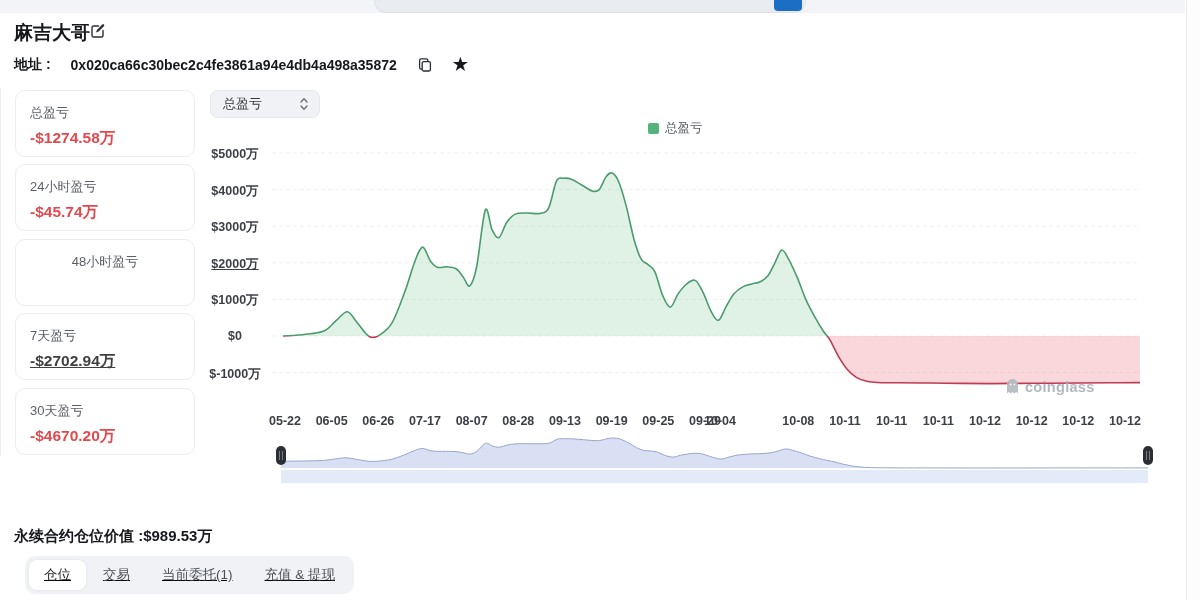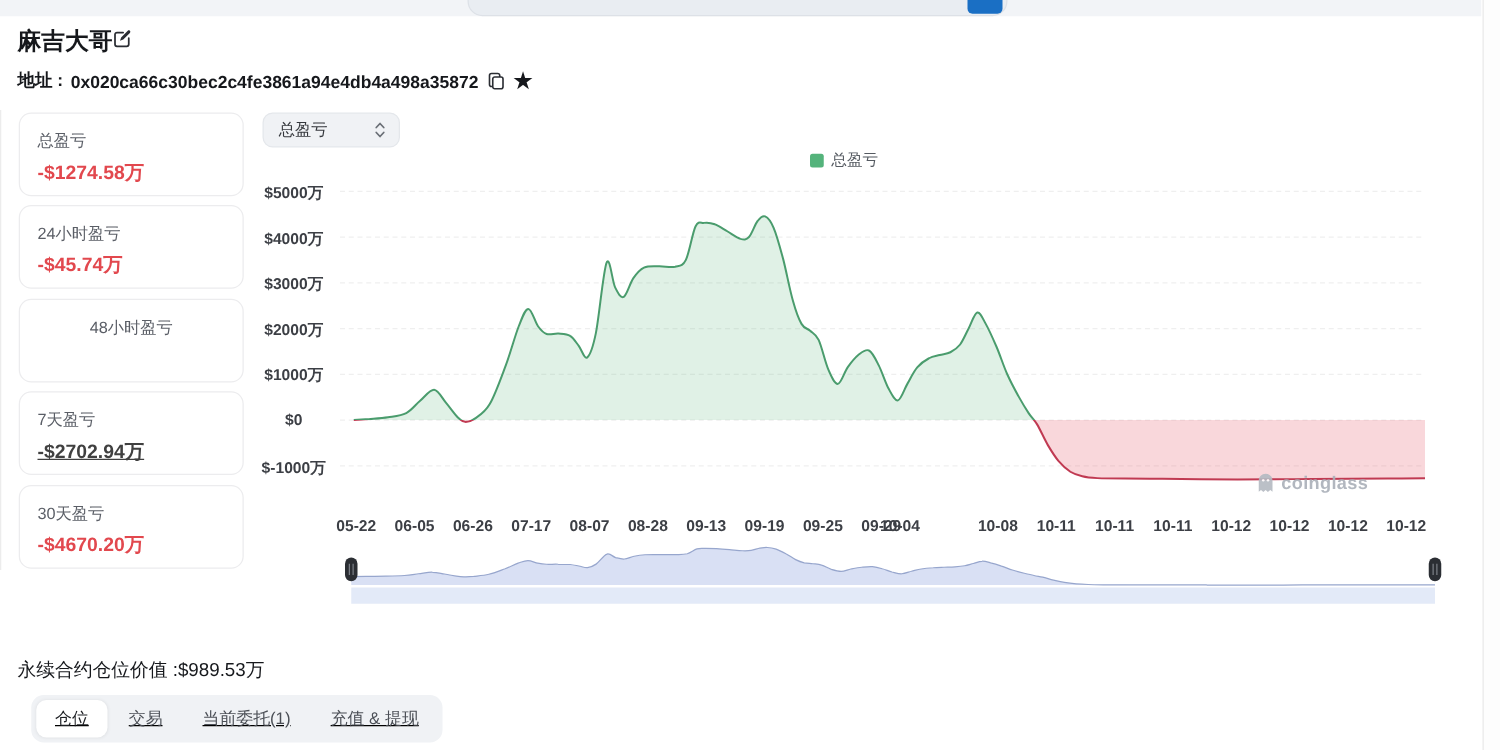--- a/index.html
+++ b/index.html
@@ -7,21 +7,21 @@
   #stage { position:relative; width:1200px; height:600px; background:#fff; }
 
   .topstrip { position:absolute; left:0; top:0; width:1185px; height:13px; background:#f2f4f7; }
   .searchbar { position:absolute; left:374px; top:-8px; width:432px; height:21px; background:#e9edf2;
                border:1px solid #dde1e7; border-radius:0 0 12px 12px; }
   .searchbtn { position:absolute; left:774px; top:-4px; width:28px; height:15px; background:#1a6fc4; border-radius:4px; }
 
   .page-title { position:absolute; left:14px; top:20px; font-size:19px; font-weight:bold; color:#16181c; }
   .edit-icon { position:absolute; left:90px; top:23px; width:16px; height:16px; color:#2a2d33; cursor:pointer; }
 
-  .addr-row { position:absolute; left:14px; top:56px; font-size:14px; font-weight:bold; color:#16181c; display:flex; align-items:center; gap:6px;justify-content:center; }
+  .addr-row { position:absolute; left:14px; top:56px; font-size:14px; font-weight:bold; color:#16181c; display:flex; align-items:center; gap:20px;justify-content:center; }
   .icon-btn { width:16px; height:16px; display:inline-block; cursor:pointer; }
   .star { font-size:17px; line-height:16px; color:#16181c; }
 
   .left-border { position:absolute; left:0; top:88px; width:1px; height:368px; background:#ececec; }
 
   .card { position:absolute; left:15px; width:180px; height:67px; background:#fff; border:1px solid #ececee;
           border-radius:10px; padding:13px 14px; }
   .card .lbl { font-size:13px; color:#5a5e66; }
   .card .val { font-size:15.5px; font-weight:bold; margin-top:6px; }
 
@@ -35,21 +35,21 @@
   .legend .lg { font-size:12.5px; color:#555a61; }
 
   .ytick { position:absolute; width:62px; text-align:center; font-size:12.5px; font-weight:600; color:#3c3f45; }
   .xtick { position:absolute; top:414px; width:46px; text-align:center; font-size:12.5px; font-weight:600; color:#3c3f45; }
 
   #chart-svg { position:absolute; left:0; top:0; width:1200px; height:600px; }
 
   .watermark { position:absolute; left:1005px; top:378px; display:flex; align-items:center; gap:5px; opacity:.9; }
   .watermark .wm-text { font-size:14.5px; font-weight:bold; color:#aab0b9; letter-spacing:.3px; }
 
-  .summary { position:absolute; left:14px; top:527px; font-size:15px; font-weight:normal; color:#16181c; }
+  .summary { position:absolute; left:14px; top:527px; font-size:15px; font-weight:bold; color:#16181c; }
 
   .tabs { position:absolute; left:25px; top:556px; display:inline-flex; gap:2px;
           background:#f0f2f5; border-radius:10px; padding:4px;text-decoration:underline; }
   .tab { font-size:13.5px; color:#4b4f56; padding:6px 15px; border-radius:8px; cursor:pointer; white-space:nowrap; }
   .tab.active { background:#fff; color:#1c1e22; box-shadow:0 0 3px rgba(0,0,0,.08); }
 
   .scrollbar { position:absolute; left:1186px; top:0; width:14px; height:600px; background:#fdfdfd; border-left:1px solid #e9e9e9; }
 </style>
 </head>
 <body>
@@ -140,21 +140,21 @@
       <line x1="282.5" y1="451" x2="282.5" y2="460" stroke="#7a7e85" stroke-width="1"></line>
       <rect x="1143" y="446" width="10" height="19" rx="5" fill="#2b2e33"></rect>
       <line x1="1146.5" y1="451" x2="1146.5" y2="460" stroke="#7a7e85" stroke-width="1"></line>
       <line x1="1149.5" y1="451" x2="1149.5" y2="460" stroke="#7a7e85" stroke-width="1"></line>
     </svg>
 
   <div id="yticks">
       <div class="ytick" style="left: 204px; top: 146px;">$5000万</div>
       <div class="ytick" style="left: 204px; top: 182.6px;">$4000万</div>
       <div class="ytick" style="left: 204px; top: 219.2px;">$3000万</div>
-      <div class="ytick" style="left: 204px; top: 255.8px;">$2000万</div>
+      <div class="ytick" style="left: 204px; top: 255.8px; text-decoration: underline;">$2000万</div>
       <div class="ytick" style="left: 204px; top: 292.4px;">$1000万</div>
       <div class="ytick" style="left: 204px; top: 329px;">$0</div>
       <div class="ytick" style="left: 204px; top: 365.6px;">$-1000万</div>
     </div>
   <div id="xticks">
       <div class="xtick" style="left: 262px;">05-22</div>
       <div class="xtick" style="left: 308.667px; text-align: center;">06-05</div>
       <div class="xtick" style="left: 355.333px;">06-26</div>
       <div class="xtick" style="left: 402px;">07-17</div>
       <div class="xtick" style="left: 448.667px;">08-07</div>

